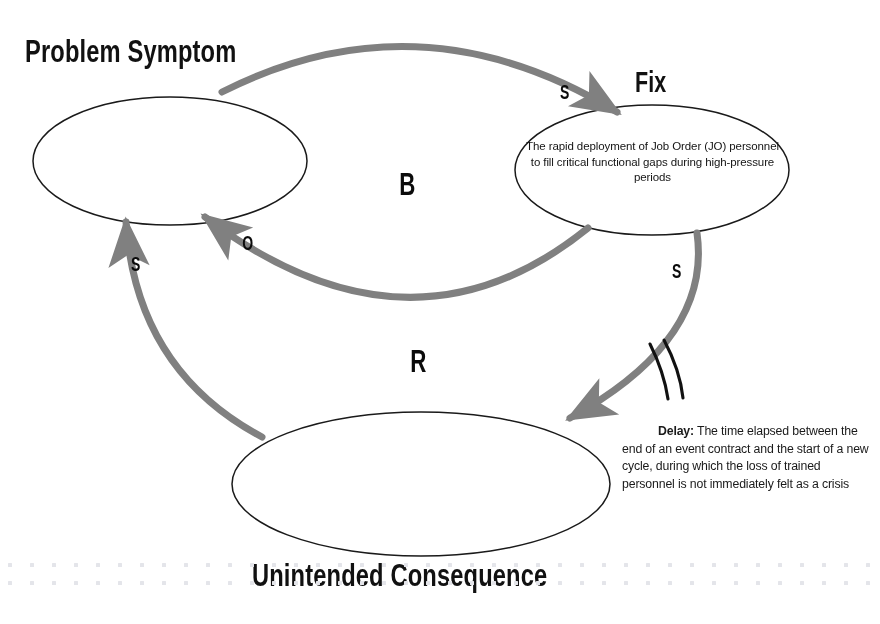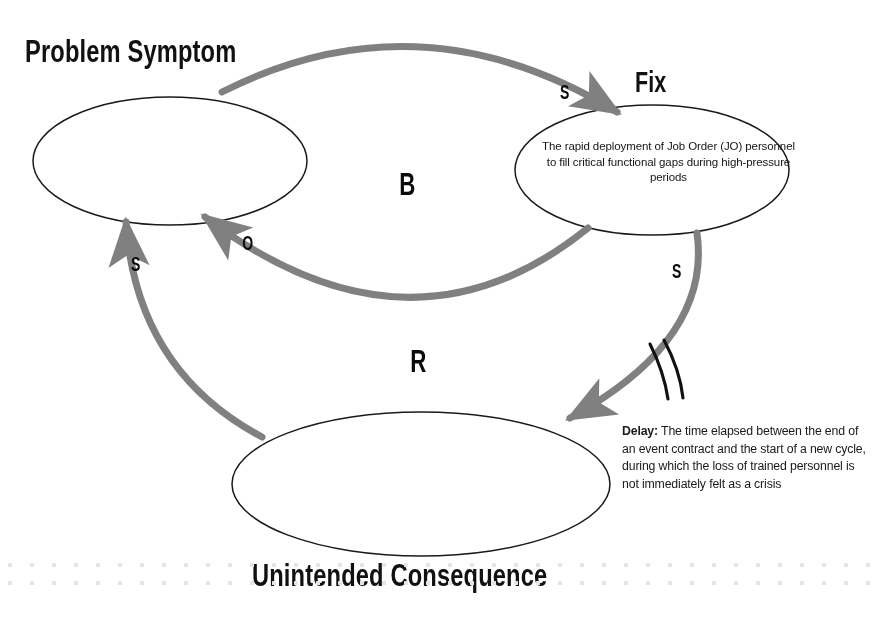--- a/index.html
+++ b/index.html
@@ -69,20 +69,21 @@
     position: absolute;
     font-family: "Liberation Sans", sans-serif;
     font-size: 12.3px;
     line-height: 17.5px;
     color: #1a1a1a;
     width: 252px;
     letter-spacing: -0.15px;
   }
   .delay-note b {
     font-weight: bold;
+    margin-left: 36px;
   }
   .dot-band {
     position: absolute;
     left: 0;
     width: 880px;
     height: 5px;
   }
   .dot-band i {
     position: absolute;
     display: block;
@@ -118,21 +119,21 @@
 
     <g>
       <path d="M 650,344 Q 664,372 668,399" fill="none" stroke="#111111" stroke-width="3.1" stroke-linecap="round"></path>
       <path d="M 664,340 Q 680,370 683,398" fill="none" stroke="#111111" stroke-width="3.1" stroke-linecap="round"></path>
     </g>
 
     <path d="M 262,437 Q 136,370 126,222" fill="none" stroke="#808080" stroke-width="7" stroke-linecap="round" marker-end="url(#arrowGray)"></path>
   </svg>
 
 
-  <div class="node-text" style="left:541px; top:139px; width:255px;">The rapid deployment of Job Order (JO) personnel to fill critical functional gaps during high-pressure periods</div>
+  <div class="node-text" style="left:525px; top:139px; width:255px;">The rapid deployment of Job Order (JO) personnel to fill critical functional gaps during high-pressure periods</div>
 
 
   <div class="section-title" style="left:25px; top:33px; font-size:32px;">Problem Symptom</div>
 
   <div class="section-title" style="left:635px; top:66px; font-size:29px;">Fix</div>
 
   <div class="section-title" style="left:252px; top:557px; font-size:32px;">Unintended Consequence</div>
 
   <div class="loop-label" style="left:396px; top:167px; font-size:31px;">B</div>
 

